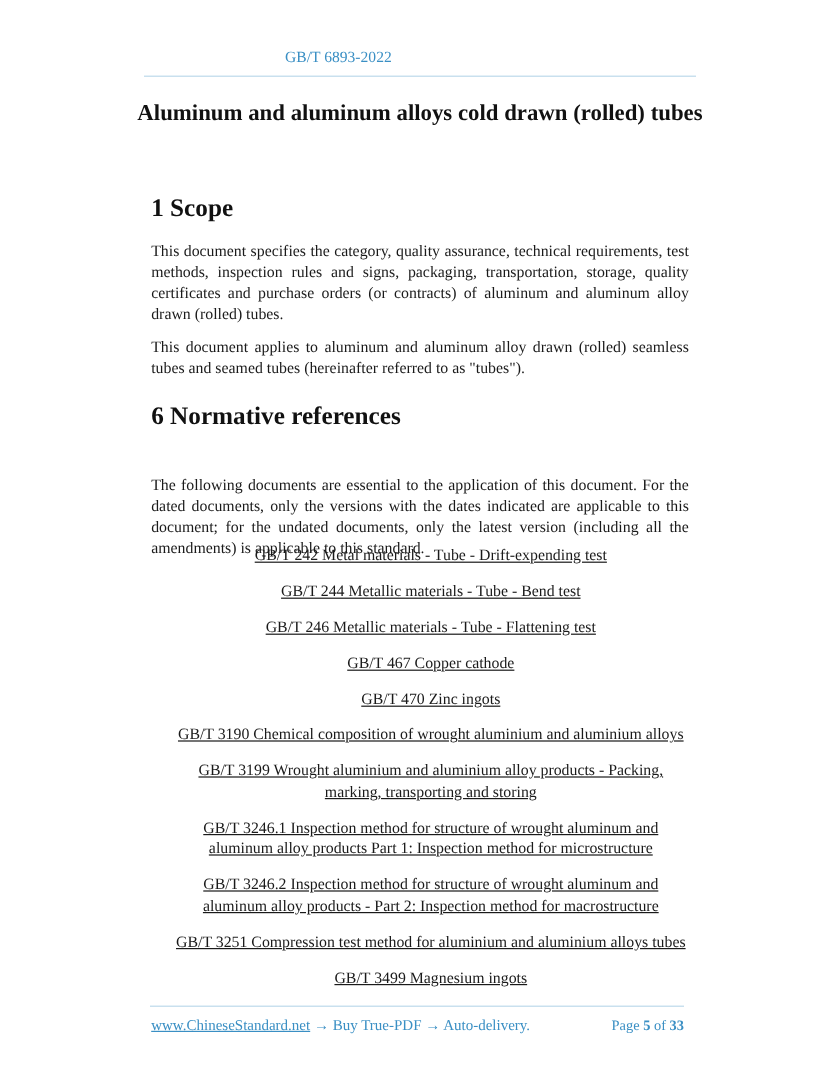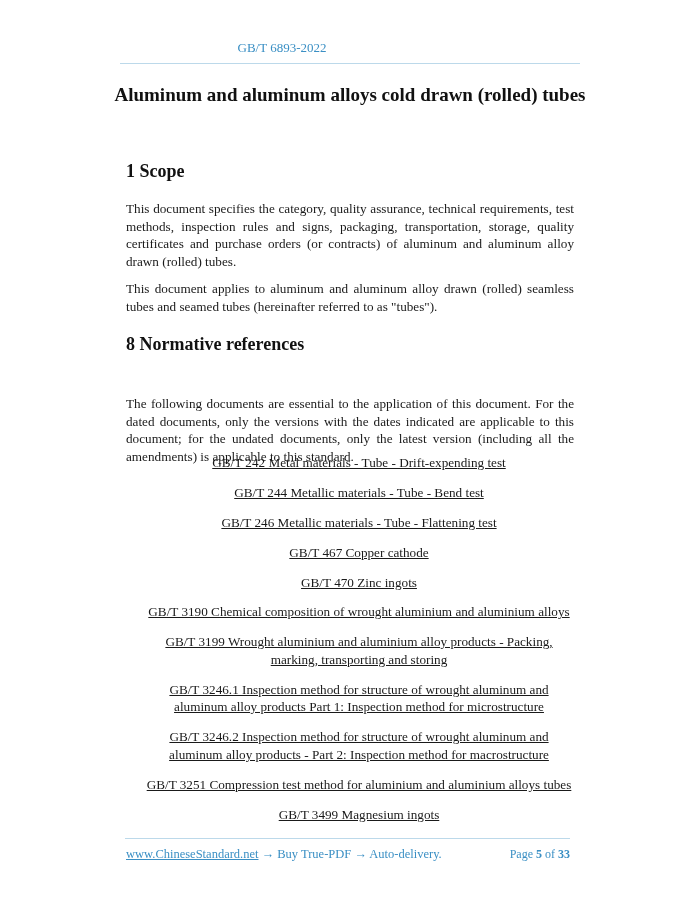--- a/index.html
+++ b/index.html
@@ -44,21 +44,21 @@
       left: 0;
       width: 700px;
       text-align: center;
       font-size: 19px;
       font-weight: bold;
       color: #111;
     }
     .section-heading {
       position: absolute;
       left: 126px;
-      font-size: 18px;
+      font-size: 21px;
       font-weight: bold;
       color: #111;
     }
     .para {
       position: absolute;
       left: 126px;
       width: 448px;
       font-size: 13.2px;
       line-height: 17.6px;
       text-align: justify;
@@ -118,21 +118,21 @@
   <div class="header-code">GB/T 6893-2022</div>
   <div class="header-rule"></div>
 
   <div class="doc-title">Aluminum and aluminum alloys cold drawn (rolled) tubes</div>
 
   <div class="section-heading" style="top:161px;">1 Scope</div>
 
   <p class="para" style="top:280px;">This document applies to aluminum and aluminum alloy drawn (rolled) seamless tubes and seamed tubes (hereinafter referred to as "tubes").</p>
   <p class="para" style="top:200px;">This document specifies the category, quality assurance, technical requirements, test methods, inspection rules and signs, packaging, transportation, storage, quality certificates and purchase orders (or contracts) of aluminum and aluminum alloy drawn (rolled) tubes.</p>
 
-  <div class="section-heading" style="top:334px;">8 Normative references</div>
+  <div class="section-heading" style="top:334px;">6 Normative references</div>
 
   <p class="para" style="top:395px;">The following documents are essential to the application of this document. For the dated documents, only the versions with the dates indicated are applicable to this document; for the undated documents, only the latest version (including all the amendments) is applicable to this standard.</p>
 
   <ul class="ref-list">
     <li class="ref-item">GB/T 242 Metal materials - Tube - Drift-expending test</li>
     <li class="ref-item">GB/T 244 Metallic materials - Tube - Bend test</li>
     <li class="ref-item">GB/T 246 Metallic materials - Tube - Flattening test</li>
     <li class="ref-item">GB/T 467 Copper cathode</li>
     <li class="ref-item">GB/T 470 Zinc ingots</li>
     <li class="ref-item">GB/T 3190 Chemical composition of wrought aluminium and aluminium alloys</li>

